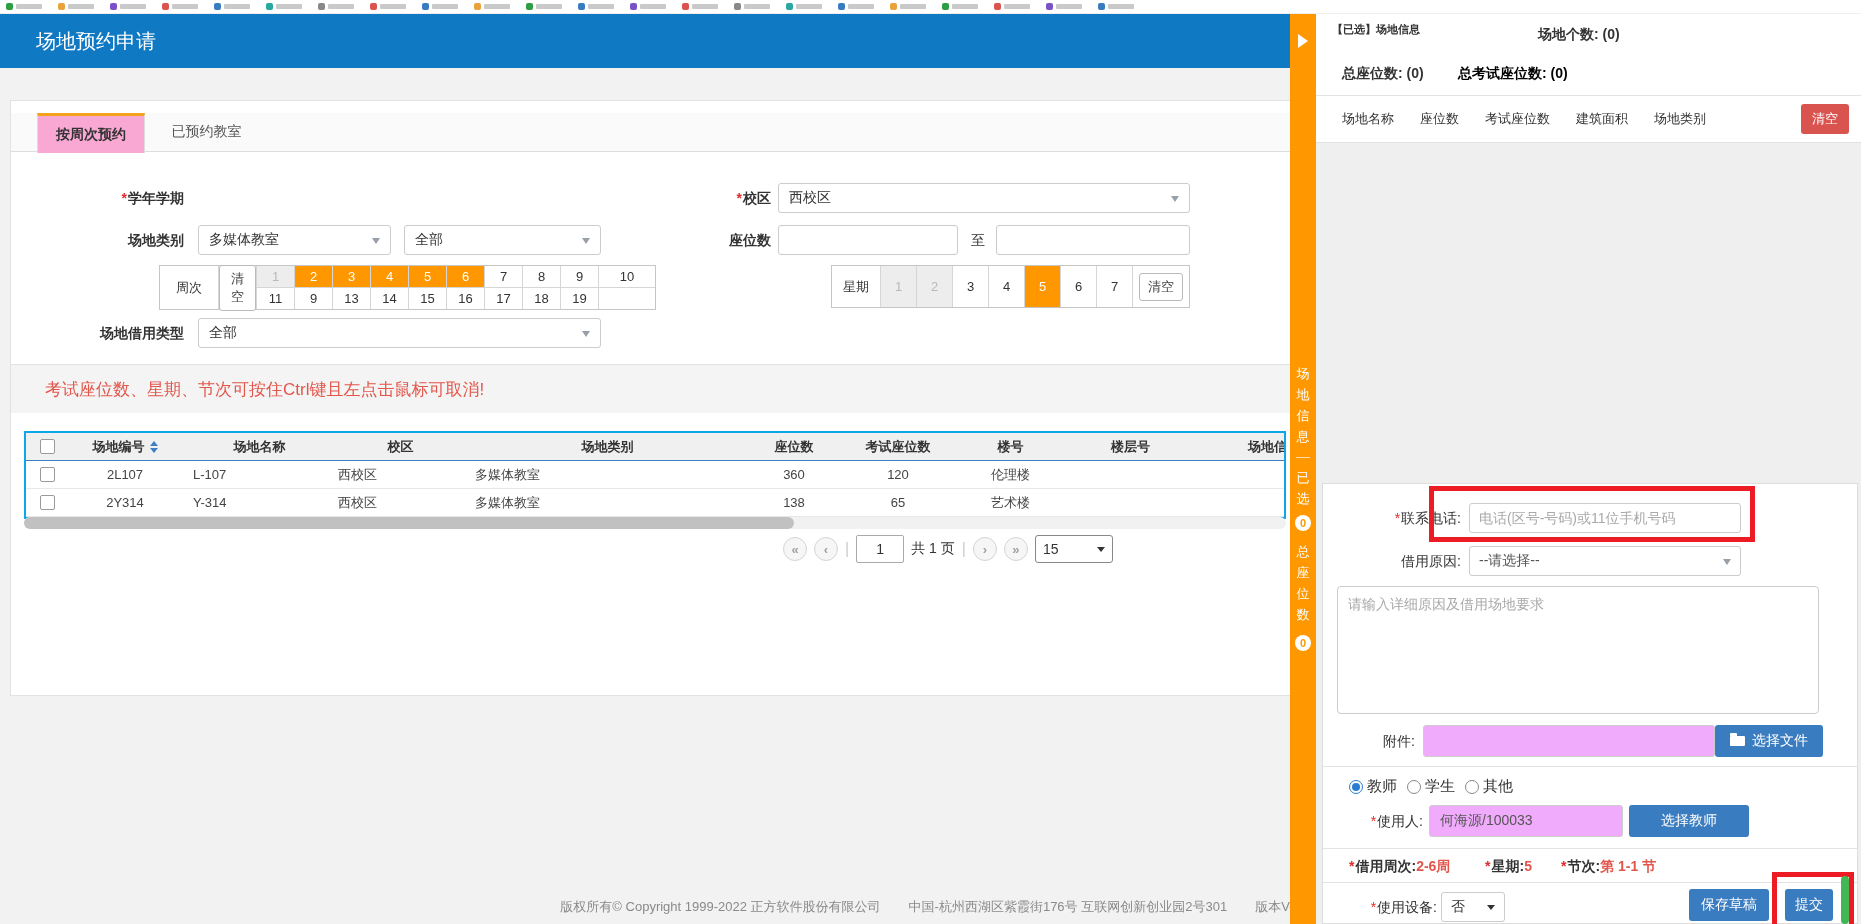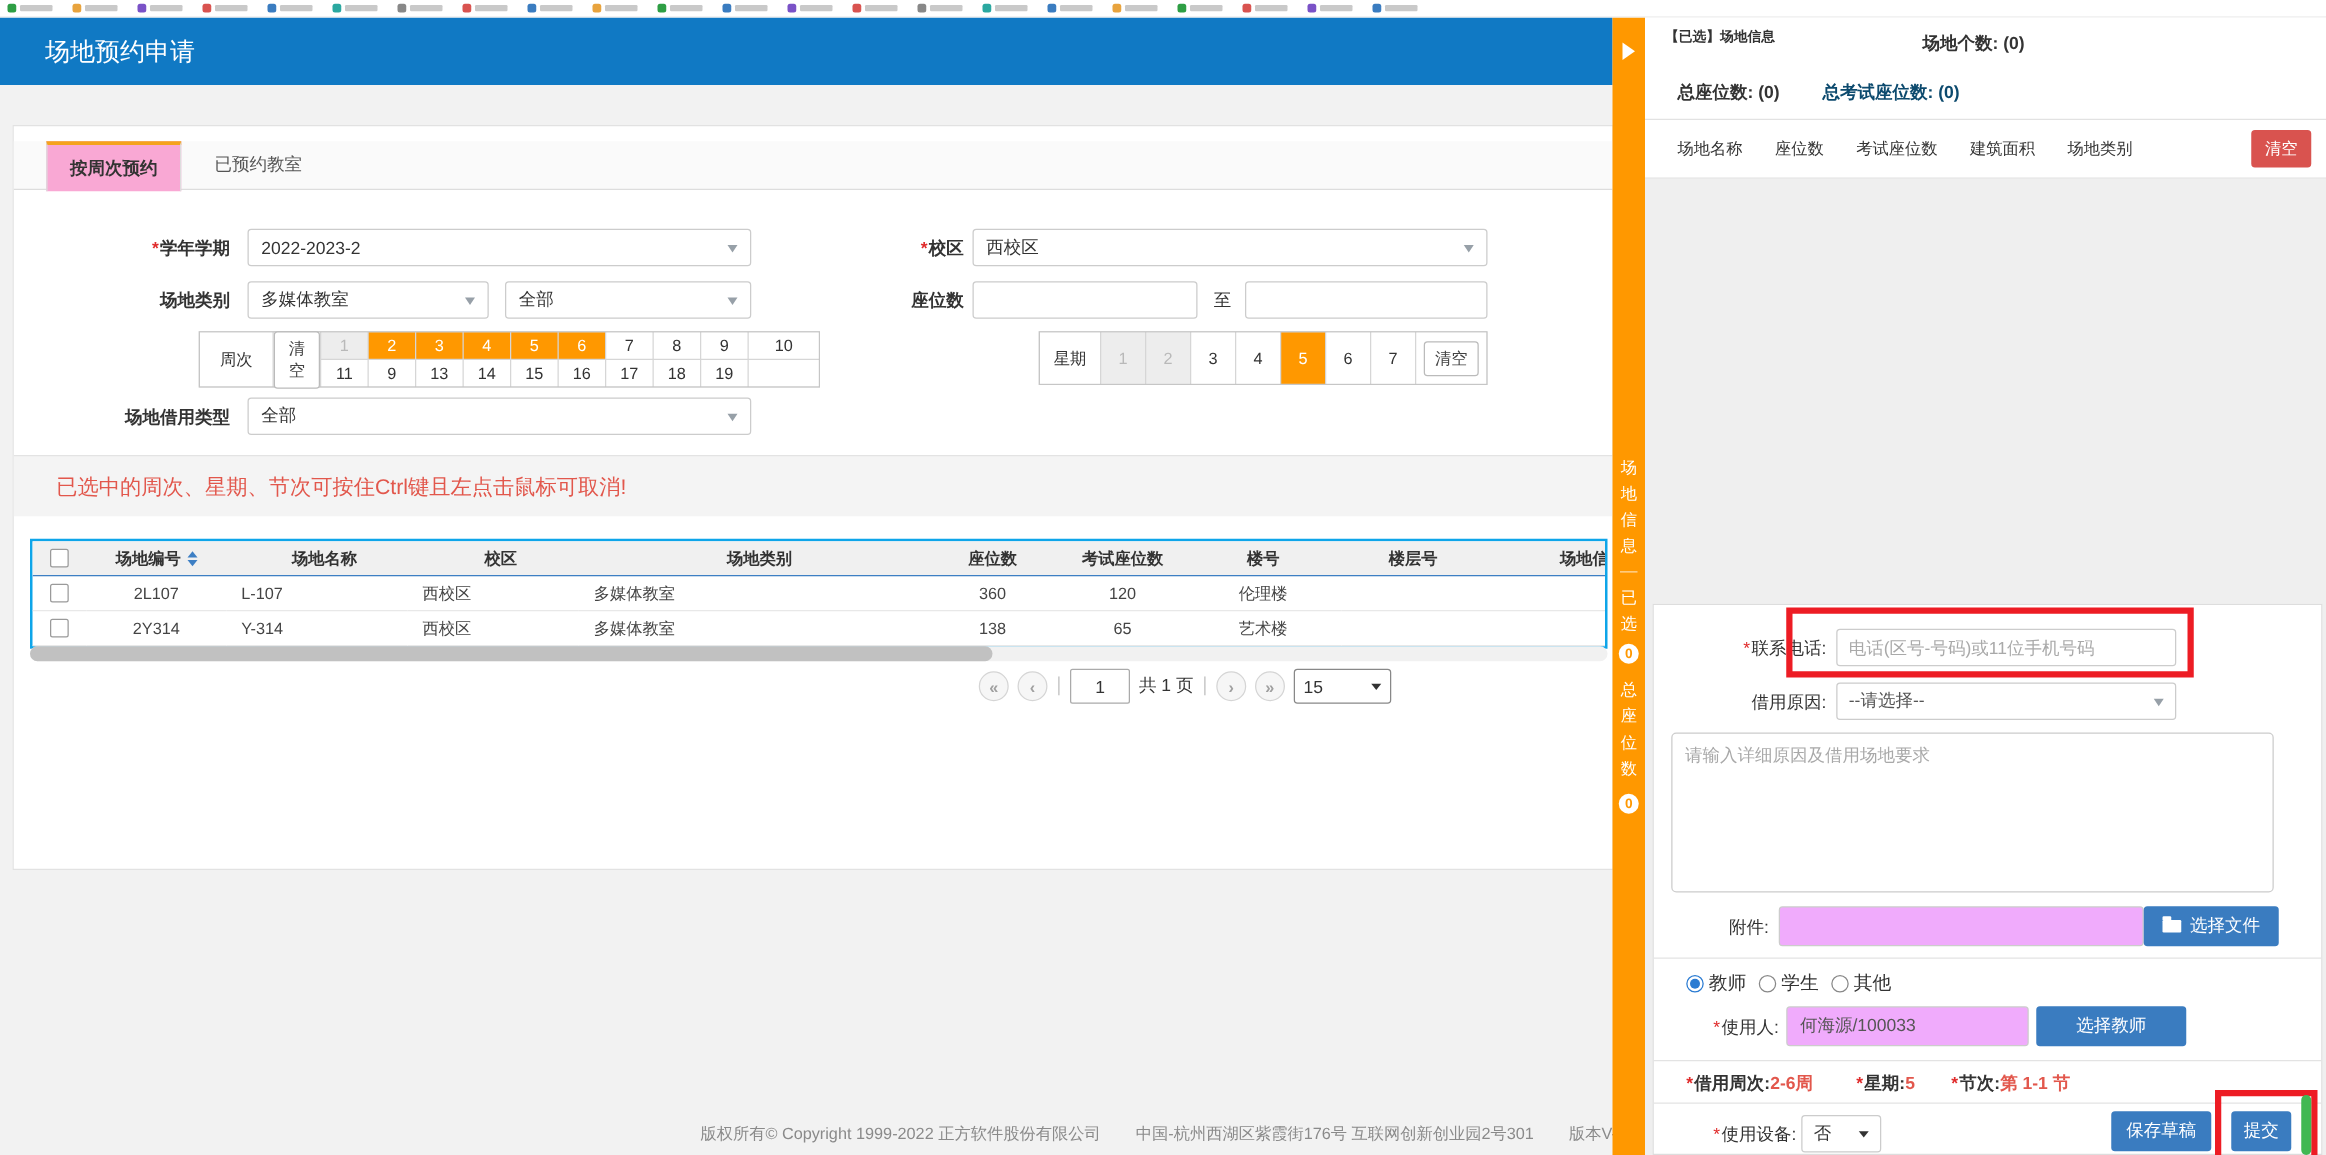--- a/index.html
+++ b/index.html
@@ -72,21 +72,21 @@
   .car2{width:0;height:0;border:4px solid transparent;border-top:5px solid #333;margin-top:4px}
   
   #footer{left:0;top:898px;width:1861px;display:flex;justify-content:center;gap:28px;z-index:1;
           font-size:13px;color:#8a8a8a}
   
   #panel{left:1316px;top:13px;width:545px;height:911px;background:#efefef;z-index:4}
   #panel .whead{position:absolute;left:0;top:0;width:545px;height:130px;background:#fff}
   #p-title{position:absolute;left:16px;top:9px;font-size:11px;font-weight:bold;color:#333}
   #p-count{position:absolute;left:222px;top:13px;font-size:14px;font-weight:bold;color:#333}
   #p-seats{position:absolute;left:26px;top:52px;font-size:14px;font-weight:bold;color:#333}
-  #p-examseats{position:absolute;left:142px;top:52px;font-size:14px;font-weight:bold;color:#0c4a6e}
+  #p-examseats{position:absolute;left:142px;top:52px;font-size:14px;font-weight:bold;color:#000000}
   #p-cols{position:absolute;left:0;top:82px;width:545px;height:48px;background:#fff;border-top:1px solid #e2e2e2;
           border-bottom:1px solid #e2e2e2;display:flex;align-items:center;font-size:13px;color:#333;box-sizing:border-box}
   #p-cols span{margin-left:26px}
   #p-clear{margin-left:auto;margin-right:12px;background:#d9534f;color:#fff;border:none;border-radius:3px;
            font-size:13px;padding:6px 11px;cursor:pointer}
   #p-form{position:absolute;left:6px;top:470px;width:536px;height:441px;background:#fff;border:1px solid #ddd;box-sizing:border-box}
   .p-lab{position:absolute;font-size:14px;color:#333;text-align:right;line-height:30px}
   .p-sel{position:absolute;height:30px;background:#fff;border:1px solid #ccc;border-radius:3px;box-sizing:border-box;
          display:flex;align-items:center;justify-content:space-between;padding:0 9px;font-size:14px;color:#555;cursor:pointer}
   .p-inp{position:absolute;height:30px;border:1px solid #ccc;border-radius:3px;box-sizing:border-box;background:#fff;
@@ -216,24 +216,20 @@
     <div class="tab active" style="left:26px;width:106px">
         <span>按周次预约</span>
       </div>
     <div class="tab inactive" style="left:138px;width:115px">
         <span>已预约教室</span>
       </div>
   </div>
 
   <div class="flabel" style="left:10px;top:82px;width:163px">
     <span class="req">*</span><span>学年学期</span></div>
-  <div class="sel" style="left:187px;top:82px;width:403px">
-    <span>2022-2023-2</span>
-      <span class="car"></span>
-    </div>
 
   <div class="flabel" style="left:630px;top:82px;width:130px">
     <span class="req">*</span><span>校区</span></div>
   <div class="sel" style="left:767px;top:82px;width:412px">
     <span>西校区</span>
       <span class="car"></span>
     </div>
 
   <div class="flabel" style="left:10px;top:124px;width:163px">场地类别</div>
   <div class="sel" style="left:187px;top:124px;width:193px">
@@ -290,21 +286,21 @@
       </div>
     </div>
 
   <div class="flabel" style="left:10px;top:217px;width:163px">场地借用类型</div>
   <div class="sel" style="left:187px;top:217px;width:403px">
     <span>全部</span>
       <span class="car"></span>
     </div>
 
   <div id="notice">
-      <span>已选中的周次、星期、节次可按住Ctrl键且左点击鼠标可取消!</span>
+      <span>考试座位数、星期、节次可按住Ctrl键且左点击鼠标可取消!</span>
     </div>
 
   <div id="grid">
     <div class="g-row g-head" id="grid-head">
         <div class="g-cell al-c" style="width: 43px;">
           <span class="cb"></span>
         </div>
         <div class="g-cell al-c" style="width: 112px; justify-content: center;">
           <span>场地编号</span>
           <span class="sort">

